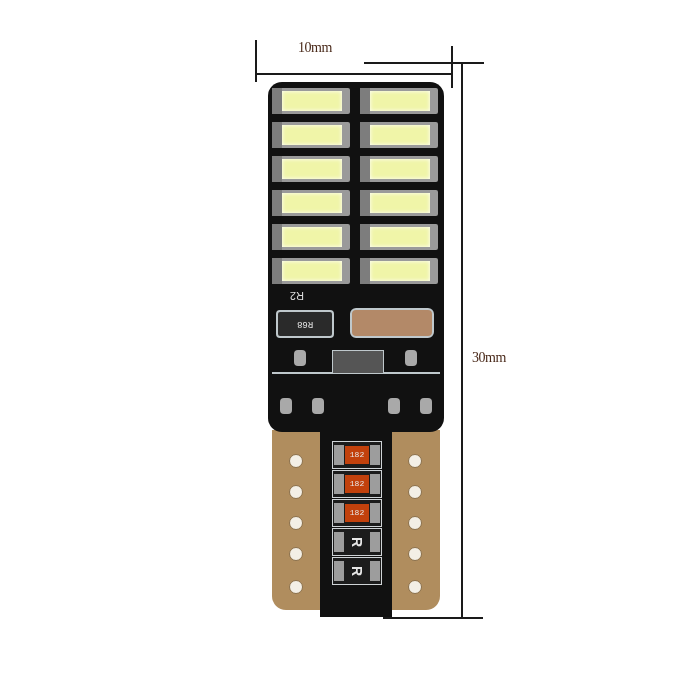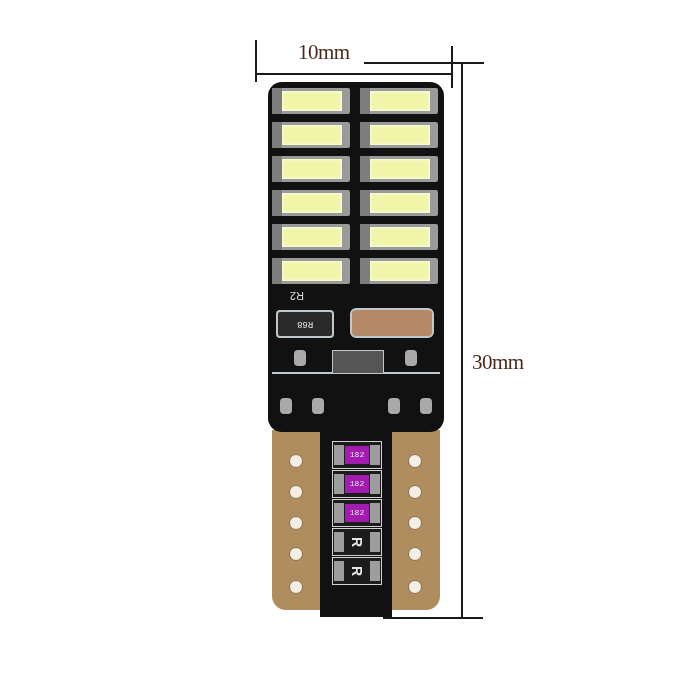--- a/index.html
+++ b/index.html
@@ -1,31 +1,31 @@
 <!DOCTYPE html>
 <html><head>
 <meta charset="utf-8">
 <style>
   html, body { margin:0; padding:0; background:#ffffff; }
   body { width:700px; height:700px; position:relative; overflow:hidden; font-family:"Liberation Serif", serif; }
   .abs { position:absolute; }
   .line { position:absolute; background:#1a1a1a; }
-  .dim-label { position:absolute; color:#4a2a1a; font-size:21px; font-family:"Liberation Serif", serif; letter-spacing:-0.5px; }
+  .dim-label { position:absolute; color:#4a2a1a; font-size:14px; font-family:"Liberation Serif", serif; letter-spacing:-0.5px; }
   .pcb { position:absolute; left:268px; top:82px; width:176px; height:350px; background:#111; border-radius:14px; }
   .base { position:absolute; background:#b08d5e; }
   .led { position:absolute; width:78px; height:26px; background:#9a9a9a; border-radius:2px; }
   .led .lens { position:absolute; left:10px; right:8px; top:3px; bottom:3px; background:#f0f5a8; box-shadow: inset 0 0 4px #fff; }
   .led .pad { position:absolute; left:0; top:0; width:10px; height:26px; background:#7d7d7d; }
   .trace { position:absolute; background:#bfc8cc; }
   .resistor { position:absolute; background:#2a2a2a; border:2px solid #bfc8cc; border-radius:4px; color:#e8e8e8; font-size:9px; font-family:"Liberation Mono", monospace; text-align:center; }
   .cap { position:absolute; background:#b38968; border:2px solid #bfc8cc; border-radius:6px; }
   .pad-s { position:absolute; width:12px; height:16px; background:#a9a9a9; border-radius:4px; }
   .hole { position:absolute; width:12px; height:12px; border-radius:50%; background:#f3efe6; border:1px solid #8a6f4a; }
   .smd { position:absolute; left:332px; width:48px; height:26px; border:1px solid #cfd3d6; background:#1c1c1c; }
-  .smd .body { position:absolute; left:12px; right:12px; top:4px; bottom:4px; background:#a21caf; color:#e6e6e6; font-size:8px; font-family:"Liberation Mono", monospace; text-align:center; line-height:18px; }
+  .smd .body { position:absolute; left:12px; right:12px; top:4px; bottom:4px; background:#c2410c; color:#e6e6e6; font-size:8px; font-family:"Liberation Mono", monospace; text-align:center; line-height:18px; }
   .smd .r { position:absolute; left:12px; right:12px; top:2px; bottom:2px; color:#e6e6e6; font-size:14px; font-weight:bold; font-family:"Liberation Sans", sans-serif; text-align:center; line-height:22px; transform:rotate(90deg); }
   .smd .e1, .smd .e2 { position:absolute; top:3px; bottom:3px; width:10px; background:#9d9d9d; }
   .smd .e1 { left:1px; } .smd .e2 { right:1px; }
 </style>
 </head>
 <body>
 
 <div class="line" style="left:255px; top:40px; width:2px; height:42px;"></div>
 <div class="line" style="left:451px; top:46px; width:2px; height:42px;"></div>
 <div class="line" style="left:255px; top:73px; width:198px; height:2px;"></div>

